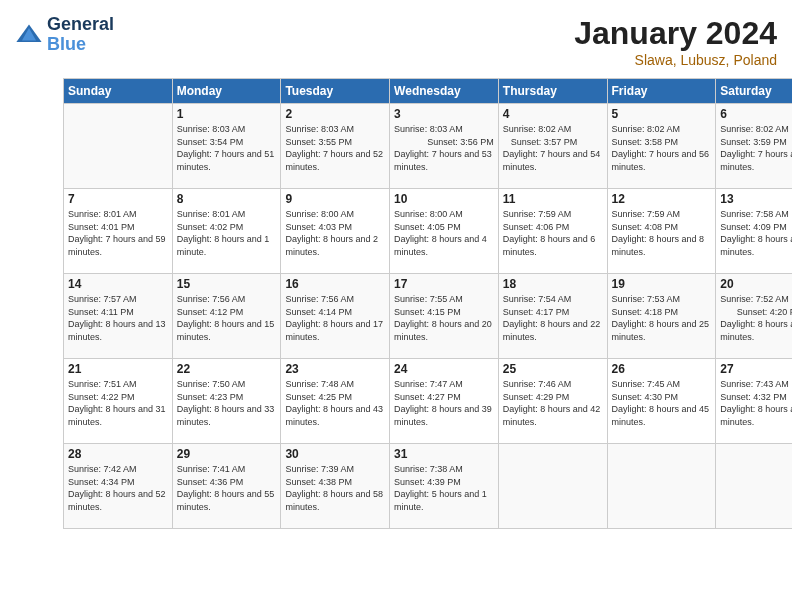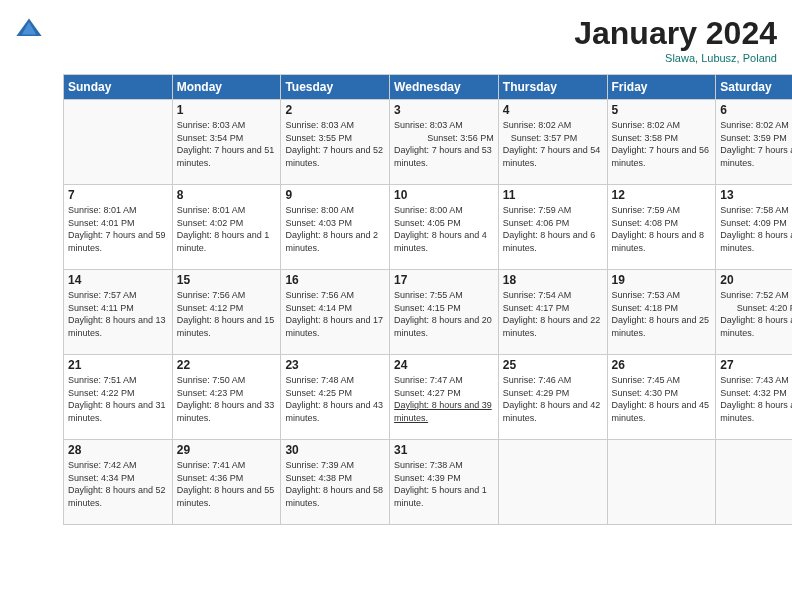--- a/index.html
+++ b/index.html
@@ -37,22 +37,22 @@
     }
     .title-block {
       text-align: right;
     }
     .cal-title {
       font-size: 32px;
       font-weight: bold;
       color: #222;
     }
     .cal-subtitle {
-      font-size: 11px;
-      color: #0f766e;
+      font-size: 14px;
+      color: #a16207;
     }
     table {
       width: 100%;
       border-collapse: collapse;
       table-layout: fixed;
       margin-left: 48px;
     }
     thead tr th {
       background-color: #2b6cb0;
       color: #fff;
@@ -93,20 +93,24 @@
 </head>
 <body>
 
 <div class="container">
   <div class="header-row">
     <div class="logo">
       <svg class="logo-icon" viewBox="0 0 40 40">
         <polygon points="20,5 38,30 2,30" fill="#2b6cb0"></polygon>
         <polygon points="20,10 30,28 10,28" fill="#4a90d9"></polygon>
       </svg>
+      <div class="logo-text">
+        <div>General</div>
+        <div style="color:#4a90d9;">Blue</div>
+      </div>
     </div>
     <div class="title-block">
       <div class="cal-title">January 2024</div>
       <div class="cal-subtitle">Slawa, Lubusz, Poland</div>
     </div>
   </div>
 
   <table>
     <thead>
       <tr>
@@ -310,21 +314,21 @@
               <span style="display: block;">Sunrise: 7:48 AM</span>
               <span style="display: block;">Sunset: 4:25 PM</span>
               <span style="display: block;">Daylight: 8 hours and 43 minutes.</span>
             </div>
           </td>
           <td>
             <span class="day-num">24</span>
             <div class="day-info">
               <span style="display: block;">Sunrise: 7:47 AM</span>
               <span style="display: block;">Sunset: 4:27 PM</span>
-              <span style="display: block; text-decoration: underline;">Daylight: 8 hours and 39 minutes.</span>
+              <span style="display: block;">Daylight: 8 hours and 39 minutes.</span>
             </div>
           </td>
           <td>
             <span class="day-num">25</span>
             <div class="day-info">
               <span style="display: block;">Sunrise: 7:46 AM</span>
               <span style="display: block;">Sunset: 4:29 PM</span>
               <span style="display: block;">Daylight: 8 hours and 42 minutes.</span>
             </div>
           </td>

